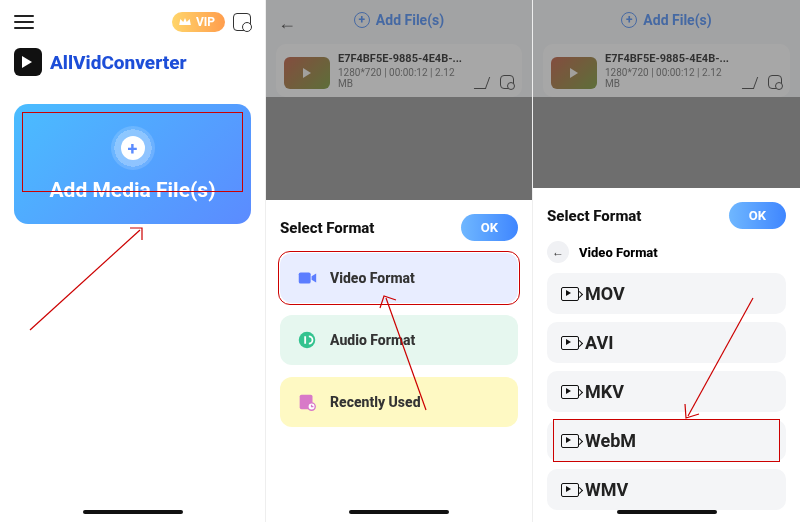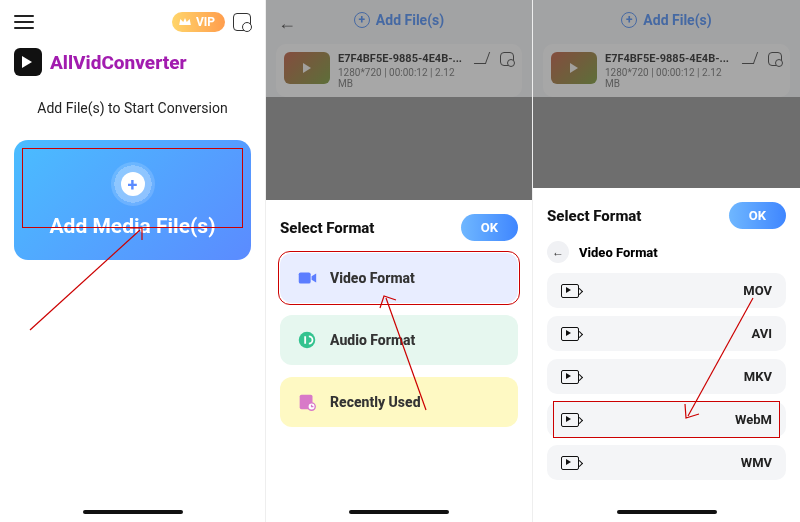--- a/index.html
+++ b/index.html
@@ -15,21 +15,21 @@
   .hamburger span { height: 2px; background: #222; border-radius: 2px; }
   .top1-right { display: flex; align-items: center; gap: 8px; }
   .vip-badge { display: flex; align-items: center; gap: 4px; background: linear-gradient(90deg,#ffd56a,#ff9d4d); color: #fff; font-weight: 700; font-size: 12px; padding: 3px 10px 3px 6px; border-radius: 999px; }
   .crown { width: 14px; height: 12px; }
   .settings-icon { width: 18px; height: 18px; border: 1.5px solid #333; border-radius: 4px; position: relative; }
   .settings-icon:after { content:""; position:absolute; right:-2px; bottom:-2px; width:8px; height:8px; border:1.5px solid #333; border-radius:50%; background:#fff; }
 
   .brand { display: flex; align-items: center; gap: 8px; padding: 10px 14px 4px; }
   .logo { width: 28px; height: 28px; background: #111; border-radius: 6px; position: relative; }
   .logo:before { content:""; position:absolute; left:8px; top:8px; border-left:10px solid #fff; border-top:6px solid transparent; border-bottom:6px solid transparent; }
-  .brand-name { font-weight: 800; font-size: 19px; color: #a21caf; }
+  .brand-name { font-weight: 800; font-size: 19px; color: #1d4ed8; }
 
   .subtitle { text-align: center; font-size: 14px; color: #222; margin-top: 20px; }
 
   .addcard-wrap { padding: 14px; margin-top: 10px; }
   .addcard { position: relative; height: 120px; border-radius: 14px; background: linear-gradient(135deg,#4abdff,#5b8bff); display:flex; align-items:center; justify-content:center; flex-direction:column; color:#fff; }
   .plus-circle { width: 44px; height: 44px; border-radius: 50%; background: radial-gradient(circle,#fff 0 30%,rgba(255,255,255,0.35) 30% 60%,rgba(255,255,255,0.15) 60% 100%); display:flex; align-items:center; justify-content:center; margin-bottom:8px; }
   .plus-circle span { width:24px; height:24px; border-radius:50%; background:#fff; color:#5b8bff; display:flex; align-items:center; justify-content:center; font-size:18px; font-weight:700; }
   .addcard-label { font-weight:700; font-size:21px; }
   .red-box1 { position:absolute; border:1.5px solid #c00; left:8px; right:8px; top:8px; bottom:32px; }
 
@@ -39,21 +39,21 @@
 
   
   .dim { position:absolute; top:0; left:0; right:0; background: rgba(0,0,0,0.45); }
   .dim2 { height: 200px; }
   .dim3 { height: 188px; }
   .dim-content { background:#f5f6f8; }
   .addfiles-row { display:flex; align-items:center; justify-content:center; gap:6px; color:#3b82f6; font-weight:700; font-size:14px; padding: 12px 0 10px; position:relative; }
   .back-arrow { position:absolute; left:12px; top:12px; font-size:18px; color:#333; }
   .plus-round { width:16px; height:16px; border:1.8px solid #3b82f6; border-radius:50%; display:flex; align-items:center; justify-content:center; font-size:12px; line-height:1; }
 
-  .file-row { margin: 6px 10px; background:#fff; border-radius:10px; padding:8px; display:flex; align-items:flex-start; gap:8px; position:relative; }
+  .file-row { margin: 6px 10px; background:#fff; border-radius:10px; padding:8px; display:flex; align-items:flex-end; gap:8px; position:relative; }
   .thumb { width:46px; height:32px; border-radius:6px; background: linear-gradient(135deg,#b84a2e,#6b8e23); position:relative; flex-shrink:0; }
   .thumb:before { content:""; position:absolute; left:50%; top:50%; transform:translate(-50%,-50%); border-left:8px solid rgba(255,255,255,0.9); border-top:5px solid transparent; border-bottom:5px solid transparent; }
   .file-meta { flex:1; min-width:0; }
   .file-name { font-size:11px; font-weight:700; color:#111; white-space:nowrap; overflow:hidden; text-overflow:ellipsis; }
   .file-sub { font-size:10px; color:#666; margin-top:2px; }
   .edit-ic { width:12px; height:12px; border-bottom:1.5px solid #333; border-right:1.5px solid #333; transform: skewX(-20deg); flex-shrink:0; margin-right:4px; }
   .cfg-ic { width:14px; height:14px; border:1.5px solid #333; border-radius:4px; flex-shrink:0; position:relative; }
   .cfg-ic:after { content:""; position:absolute; right:-2px; bottom:-2px; width:6px; height:6px; border:1.5px solid #333; border-radius:50%; background:#fff; }
   .dim .dim-content { filter: brightness(1); }
   .dim-overlay { position:absolute; inset:0; background: rgba(80,80,80,0.5); }
@@ -79,21 +79,21 @@
   .sub-title { font-weight:800; font-size:13px; }
   .search { flex:1; display:flex; align-items:center; background:#f2f3f6; border-radius:999px; padding:4px 10px; font-size:11px; color:#888; gap:6px; }
   .search-ic { width:12px; height:12px; border:1.5px solid #555; border-radius:50%; position:relative; }
   .search-ic:after { content:""; position:absolute; width:5px; height:1.5px; background:#555; right:-4px; bottom:-1px; transform:rotate(45deg); }
 
   .fmt-list { display:flex; flex-direction:column; gap:8px; }
   .fmt-item { background:#f4f5f7; border-radius:10px; padding:10px 14px; display:flex; align-items:center; cursor:pointer; position:relative; }
   .fmt-ic { width:18px; height:14px; border:1.5px solid #111; border-radius:2px; position:relative; margin-right: 6px; flex-shrink:0; }
   .fmt-ic:before { content:""; position:absolute; left:4px; top:2px; border-left:5px solid #111; border-top:3px solid transparent; border-bottom:3px solid transparent; }
   .fmt-ic:after { content:""; position:absolute; right:-4px; top:4px; width:4px; height:4px; border-top:1.5px solid #111; border-right:1.5px solid #111; transform:rotate(45deg); }
-  .fmt-label { flex:1; text-align:right; font-weight:700; font-size:13px; color:#222; }
+  .fmt-label { flex:1; text-align:left; font-weight:700; font-size:18px; color:#222; }
   .red-box3 { position:absolute; left:6px; right:6px; top:-1px; bottom:-1px; border:1.5px solid #c00; }
 
   svg.arrowline line { stroke:#c00; stroke-width:1.2; }
   svg.arrowline polyline { stroke:#c00; stroke-width:1.2; fill:none; }
 </style>
 </head>
 <body>
 
 <div class="panel p1">
   <div class="top1">
@@ -109,21 +109,20 @@
           </svg>
         <span>VIP</span>
       </div>
       <div class="settings-icon"></div>
     </div>
   </div>
   <div class="brand">
     <div class="logo"></div>
     <div class="brand-name">AllVidConverter</div>
   </div>
-  <div class="subtitle">Add File(s) to Start Conversion</div>
   <div class="addcard-wrap">
     <div class="addcard">
       <div class="plus-circle">
           <span>+</span>
         </div>
       <div class="addcard-label">Add Media File(s)</div>
       <div class="red-box1"></div>
     </div>
   </div>
   <svg class="arrow-svg arrowline" style="left:20px; top:220px; width:140px; height:120px;">

